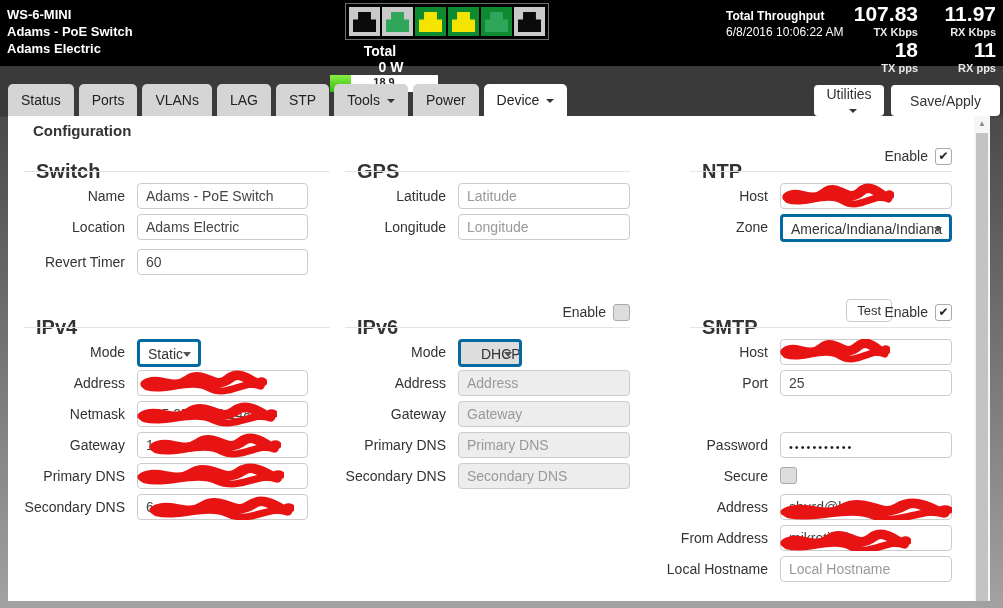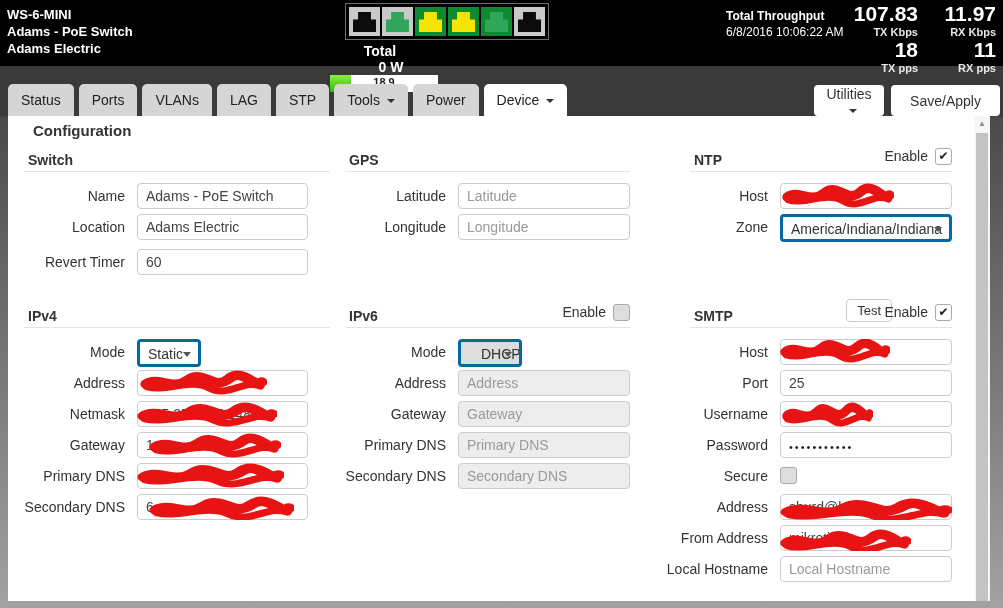--- a/index.html
+++ b/index.html
@@ -28,21 +28,21 @@
   .tabbar{position:absolute;left:8px;top:66px;height:50px;display:flex;align-items:flex-end;gap:5px;}
   .tab{background:#d5d5d5;color:#222;font-size:14px;padding:8px 13px;border-radius:5px 5px 0 0;cursor:pointer;white-space:nowrap;margin-top:21px;}
   .tab.active{background:#fff;}
   .caret{display:inline-block;width:0;height:0;border-left:4px solid transparent;border-right:4px solid transparent;border-top:4px solid #333;margin-left:7px;vertical-align:2px;}
   .hbtn{position:absolute;top:85px;height:31px;background:#fff;border:none;border-radius:4px;font-size:14px;color:#333;font-family:inherit;cursor:pointer;}
   .btn-util{left:814px;width:70px;} .btn-save{left:891px;width:109px;}
   
   .content{position:absolute;left:8px;top:116px;width:982px;height:485px;background:#fff;border-radius:0 4px 0 0;}
   .pg-title{position:absolute;left:25px;top:6px;font-size:15px;font-weight:bold;color:#333;margin:0;}
   .panel{position:absolute;}
-  .p-title{position:absolute;left:0;top:2px;margin:4px;font-size:14px;font-weight:bold;color:#333;}
+  .p-title{position:absolute;left:0;top:2px;margin:12px;font-size:20px;font-weight:bold;color:#333;}
   .hr{position:absolute;top:25px;left:0;right:0;border-top:1px solid #e4e4e4;}
   .row{position:absolute;left:0;right:0;height:26px;}
   .lbl{position:absolute;left:0;width:101px;text-align:right;font-size:14px;color:#333;line-height:26px;white-space:nowrap;}
   .inp{position:absolute;left:113px;width:171px;height:26px;box-sizing:border-box;border:1px solid #ccc;border-radius:4px;
        padding:2px 8px;font-size:14px;color:#444;font-family:inherit;background:#fff;outline:none;}
   .inp::placeholder{color:#999;}
   .inp.dis{background:#ededed;border-color:#ccc;}
   .inp.pw{font-size:11px;letter-spacing:2px;color:#222;padding-top:6px;}
   .sel{position:absolute;left:113px;width:171px;height:28px;box-sizing:border-box;border:3px solid #0369a1;border-radius:4px;
        background:#fff;font-size:14px;color:#333;line-height:24px;padding:0 20px 0 8px;overflow:hidden;white-space:nowrap;cursor:pointer;}
@@ -281,28 +281,20 @@
         <input class="inp" value="" style="">
         <div class="scrib" style="left: 90px; width: 110.08px; top: 0px; height: 26px;"><svg width="100%" height="100%" viewBox="0 0 100 26" preserveAspectRatio="none">
               <path d="M5 13 C14 5,26 20,38 9 S58 20,70 8 S90 18,96 11" fill="none" stroke="#e81414" stroke-width="9.5" stroke-linecap="round"></path>
               <path d="M6 16 C20 21,40 7,55 17 S82 8,95 15" fill="none" stroke="#e81414" stroke-width="7" stroke-linecap="round"></path>
             </svg></div>
       </div>
       <div class="row" style="top:68px">
         <div class="lbl">Port</div>
         <input class="inp" value="25" style="">
       </div>
-      <div class="row" style="top:99px">
-        <div class="lbl">Username</div>
-        <input class="inp" value="" style="">
-        <div class="scrib" style="left: 91.72px; width: 91.16px; top: 0px; height: 26px;"><svg width="100%" height="100%" viewBox="0 0 100 26" preserveAspectRatio="none">
-              <path d="M5 15 C14 7,26 22,38 11 S58 22,70 10 S90 20,96 13" fill="none" stroke="#e81414" stroke-width="9.5" stroke-linecap="round"></path>
-              <path d="M6 18 C20 23,40 9,55 19 S82 10,95 17" fill="none" stroke="#e81414" stroke-width="7" stroke-linecap="round"></path>
-            </svg></div>
-      </div>
       <div class="row" style="top:130px">
         <div class="lbl">Password</div>
         <input class="inp pw" value="•••••••••••" style="">
       </div>
       <div class="row" style="top:161px">
         <div class="lbl">Secure</div>
         <span class="cb cb-inline"></span>
       </div>
       <div class="row" style="top:192px">
         <div class="lbl">Address</div>

